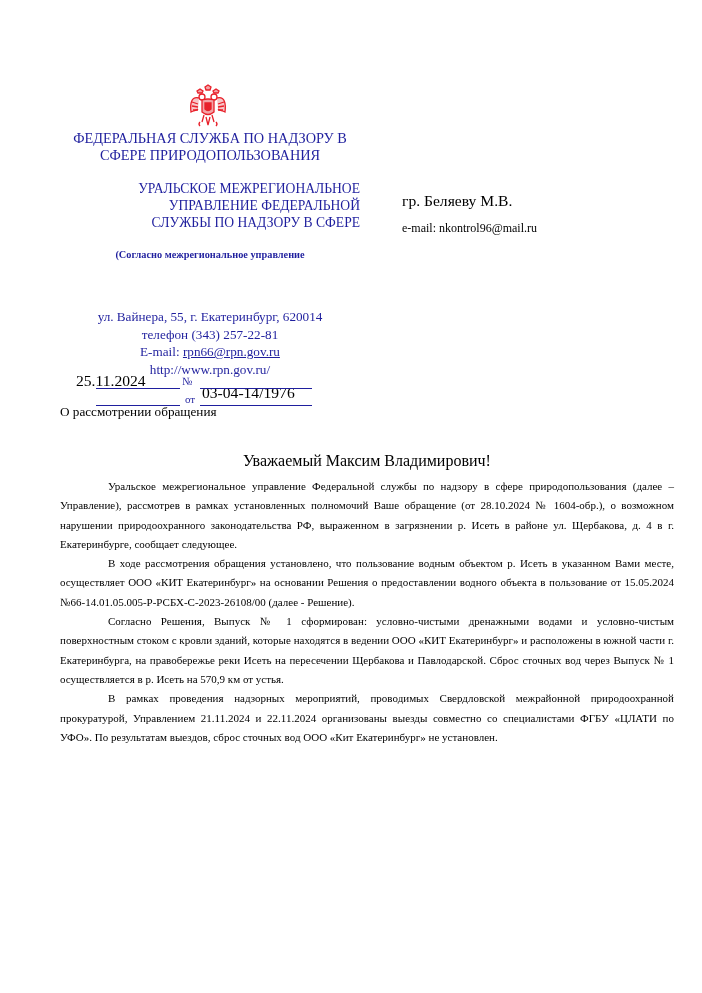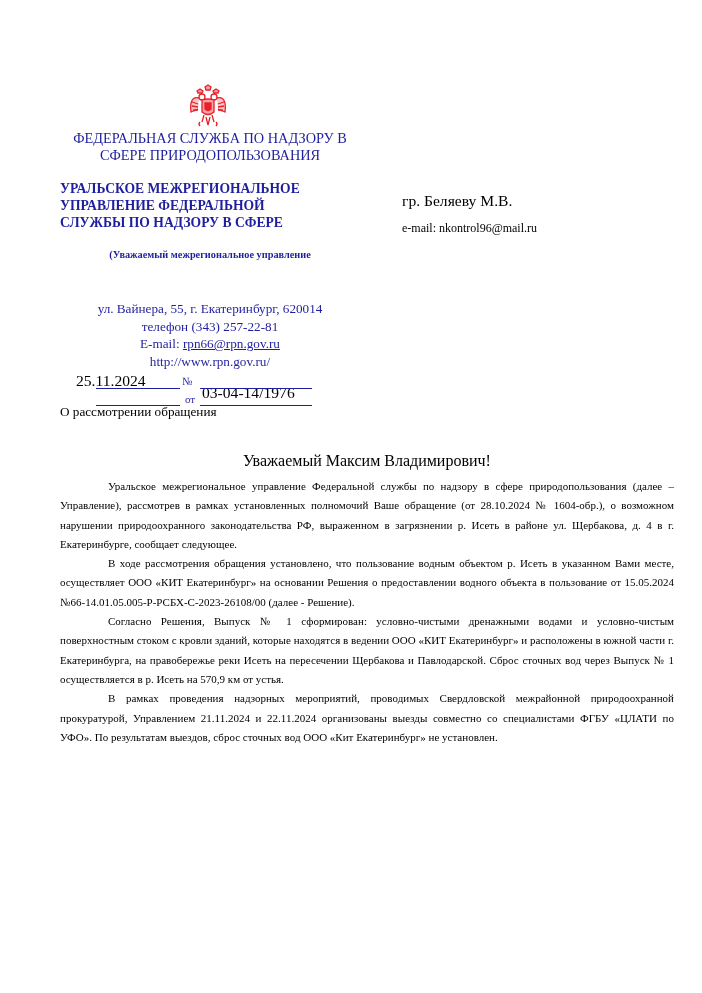--- a/index.html
+++ b/index.html
@@ -1,23 +1,23 @@
 <!DOCTYPE html>
 <html><head>
   <meta charset="utf-8">
   <style>
     html, body { margin: 0; padding: 0; background: #ffffff; }
     body { width: 702px; height: 993px; position: relative; overflow: hidden; font-family: "Liberation Serif", serif; color: #000; }
     .abs { position: absolute; }
     .blue { color: #1f1f9e; }
     .emblem { left: 188px; top: 84px; width: 40px; height: 44px; }
     .agency { left: 60px; top: 130px; width: 300px; text-align: center; font-size: 14.3px; line-height: 17px; }
-    .dept { left: 60px; top: 180px; width: 300px; text-align: left; font-weight: bold; font-size: 13.6px; line-height: 17px; }
+    .dept { left: 60px; top: 180px; width: 300px; text-align: right; font-weight: normal; font-size: 13.6px; line-height: 17px; }
     .dept-short { left: 60px; top: 248px; width: 300px; text-align: center; font-weight: bold; font-size: 10.3px; line-height: 13px; }
-    .contacts { left: 60px; top: 300px; width: 300px; text-align: center; font-size: 13.2px; line-height: 17.5px; }
+    .contacts { left: 60px; top: 308px; width: 300px; text-align: center; font-size: 13.2px; line-height: 17.5px; }
     .contacts a { color: #1f1f9e; text-decoration: underline; }
     .regline { left: 74px; top: 364px; width: 260px; height: 48px; }
     .reg-date { left: 2px; top: 8px; font-size: 15.6px; color: #000; font-family: Liberation Serif, serif; }
     .reg-num { left: 128px; top: 20px; font-size: 15.6px; color: #000; }
     .reg-nolabel { left: 108px; top: 11px; font-size: 11px; }
     .reg-otlabel { left: 111px; top: 29px; font-size: 11px; }
     .uline { height: 1px; background: #1f1f9e; }
     .recipient { left: 402px; top: 192px; font-size: 15.6px; }
     .rec-email { left: 402px; top: 221px; font-size: 12px; }
     .subject { left: 60px; top: 404px; font-size: 13.2px; }
@@ -57,21 +57,21 @@
   <div>ФЕДЕРАЛЬНАЯ СЛУЖБА ПО НАДЗОРУ В</div>
   <div>СФЕРЕ ПРИРОДОПОЛЬЗОВАНИЯ</div>
 </div>
 
 <div class="abs dept blue">
   <div>УРАЛЬСКОЕ МЕЖРЕГИОНАЛЬНОЕ</div>
   <div>УПРАВЛЕНИЕ ФЕДЕРАЛЬНОЙ</div>
   <div>СЛУЖБЫ ПО НАДЗОРУ В СФЕРЕ</div>
 </div>
 <div class="abs dept-short blue">
-  <div>(Уважаемый межрегиональное управление</div>
+  <div>(Согласно межрегиональное управление</div>
 </div>
 
 <div class="abs contacts blue">
   <div>ул. Вайнера, 55, г. Екатеринбург, 620014</div>
   <div>телефон (343) 257-22-81</div>
   <div><span>E-mail: </span><a>rpn66@rpn.gov.ru</a></div>
   <div>http://www.rpn.gov.ru/</div>
 </div>
 
 <div class="abs regline">

